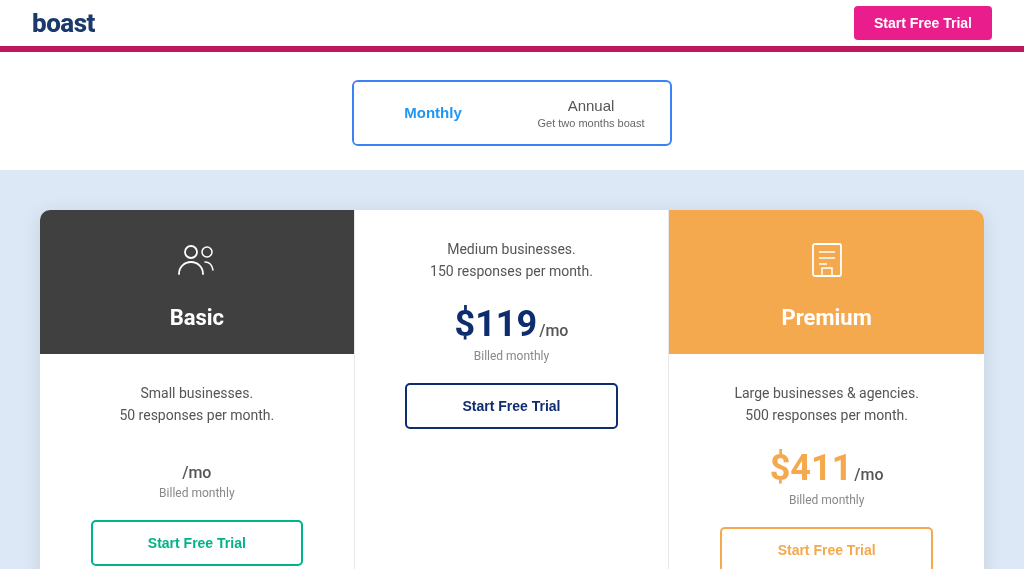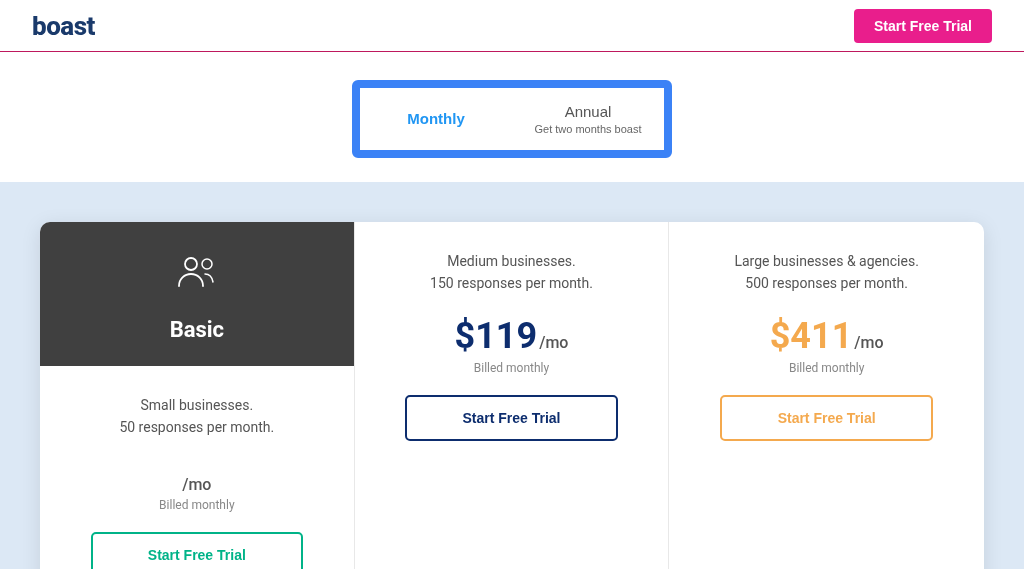--- a/index.html
+++ b/index.html
@@ -11,21 +11,21 @@
     }
 
     
     .header {
       display: flex;
       align-items: center;
       justify-content: space-between;
       padding: 0 32px;
       height: 52px;
       background: #fff;
-      border-bottom: 1px solid #be185d;
+      border-bottom: 6px solid #be185d;
     }
     .logo {
       font-size: 26px;
       font-weight: 800;
       color: #1a3a6b;
       letter-spacing: -0.5px;
     }
     .header-cta {
       background: #e91e8c;
       color: #fff;
@@ -40,21 +40,21 @@
     
     .toggle-section {
       display: flex;
       justify-content: center;
       align-items: center;
       padding: 28px 0 24px;
       background: #fff;
     }
     .toggle-wrapper {
       display: flex;
-      border: 8px solid #3b82f6;
+      border: 2px solid #3b82f6;
       border-radius: 6px;
       overflow: hidden;
       width: 320px;
     }
     .toggle-btn {
       flex: 1;
       padding: 14px 20px;
       cursor: pointer;
       border: none;
       background: transparent;
@@ -266,20 +266,32 @@
           <span class="price-amount">$119</span>
           <span class="price-period">/mo</span>
         </div>
         <div class="billed-text">Billed monthly</div>
         <button class="cta-btn team">Start Free Trial</button>
 
       </div>
     </div>
 
     <div class="plan-card">
+      <div class="plan-header premium">
+        <span class="plan-icon">
+          <svg class="icon-svg" viewBox="0 0 44 44" xmlns="http://www.w3.org/2000/svg">
+            <rect x="8" y="6" width="28" height="32" rx="2" stroke="white" stroke-width="1.8" fill="none"></rect>
+            <line x1="14" y1="14" x2="30" y2="14" stroke="white" stroke-width="1.5"></line>
+            <line x1="14" y1="20" x2="30" y2="20" stroke="white" stroke-width="1.5"></line>
+            <line x1="14" y1="26" x2="22" y2="26" stroke="white" stroke-width="1.5"></line>
+            <rect x="17" y="30" width="10" height="8" stroke="white" stroke-width="1.5" fill="none"></rect>
+          </svg>
+        </span>
+        <span class="plan-name">Premium</span>
+      </div>
       <div class="plan-body">
         <div class="plan-desc">
           Large businesses &amp; agencies.<br>500 responses per month.
         </div>
         <div class="plan-price price-premium">
           <span class="price-amount">$411</span>
           <span class="price-period">/mo</span>
         </div>
         <div class="billed-text">Billed monthly</div>
         <button class="cta-btn premium">Start Free Trial</button>

